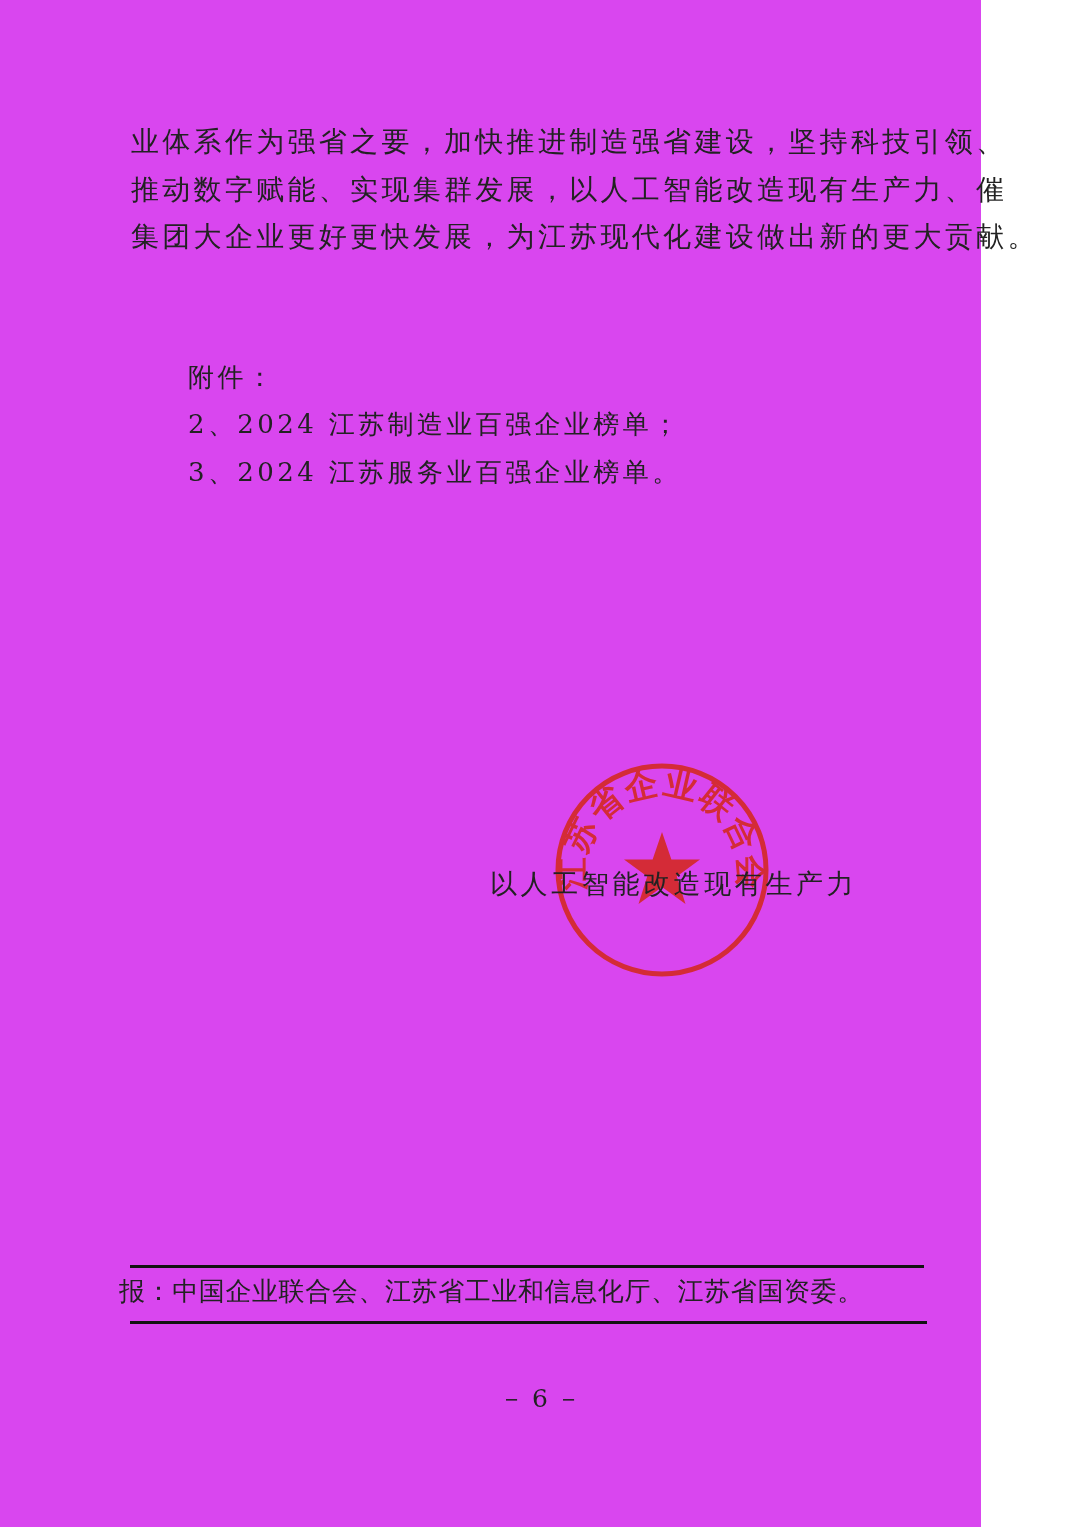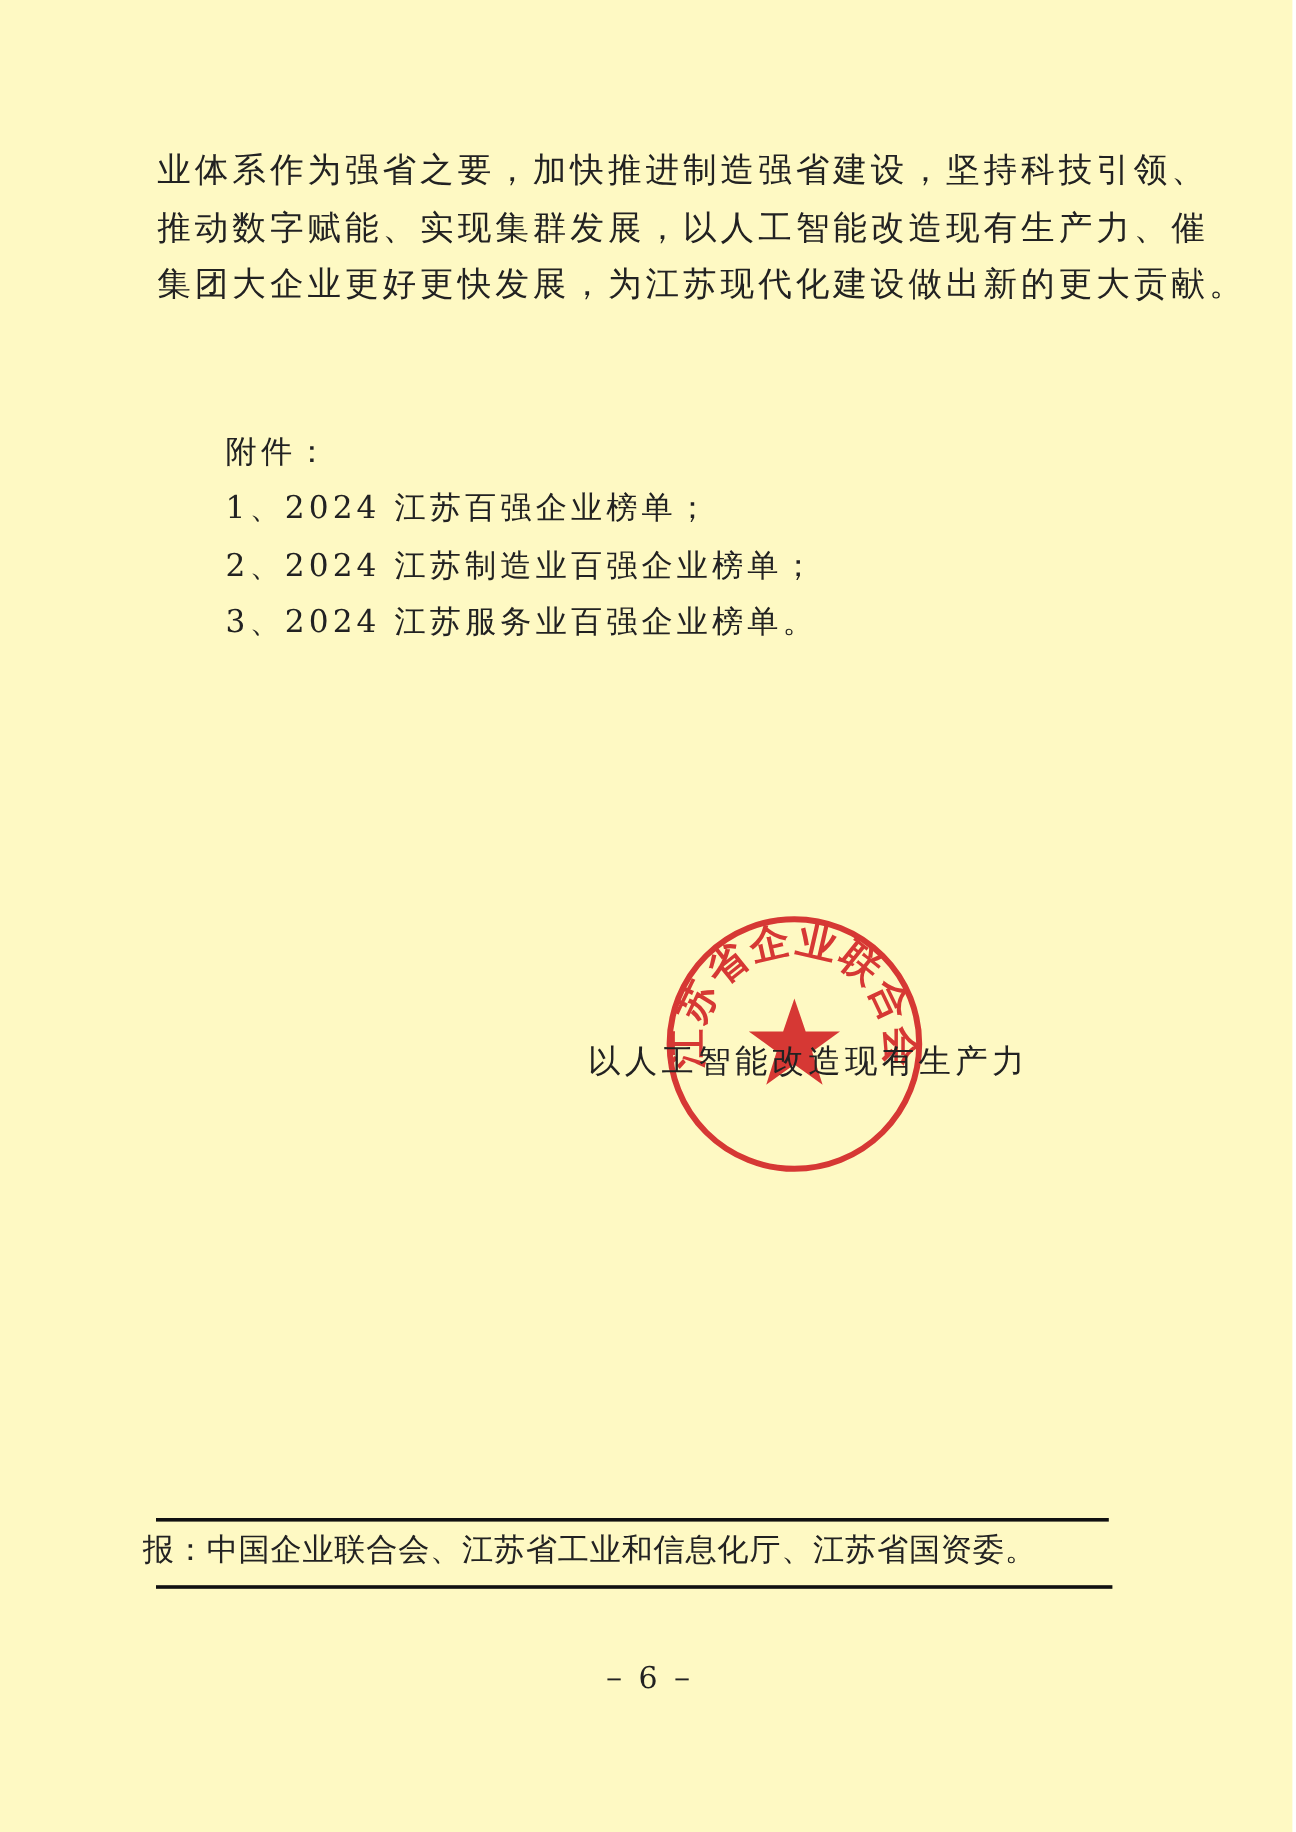--- a/index.html
+++ b/index.html
@@ -1,18 +1,18 @@
 <!DOCTYPE html>
 <html><head>
 <meta charset="utf-8">
 <style>
   html, body { margin: 0; padding: 0; background: #ffffff; }
   body { width: 1080px; height: 1527px; position: relative; overflow: hidden;
          font-family: "DejaVu Serif", "Liberation Serif", serif; color: #1a1a1a; }
-  .page { position: absolute; left: 0; top: 0; width: 1077px; height: 1527px; background: #fef9c3; }
+  .page { position: absolute; left: 0; top: 0; width: 981px; height: 1527px; background: #d946ef; }
   .body-text { position: absolute; left: 131px; top: 118px; width: 822px; }
   .body-line { display: block; font-size: 28px; line-height: 47.5px; height: 47.5px;
                letter-spacing: 3.3px; white-space: nowrap;
                font-family: "DejaVu Sans", "Liberation Sans", sans-serif; font-weight: 400; color: #222; }
   .attach { position: absolute; left: 188px; top: 354px; }
   .attach-line { display: block; font-size: 26px; line-height: 47.3px; height: 47.3px;
                  letter-spacing: 3.4px; white-space: nowrap; color: #222;
                  font-family: "DejaVu Serif", "Liberation Serif", serif; }
   .date { position: absolute; left: 490px; top: 866px; font-size: 27px; letter-spacing: 3.6px;
           white-space: nowrap; color: #222; z-index: 3;
@@ -32,21 +32,20 @@
 <div class="page">
 
   <div class="body-text">
     <span class="body-line">业体系作为强省之要，加快推进制造强省建设，坚持科技引领、</span>
     <span class="body-line">推动数字赋能、实现集群发展，以人工智能改造现有生产力、催</span>
     <span class="body-line">集团大企业更好更快发展，为江苏现代化建设做出新的更大贡献。</span>
   </div>
 
   <div class="attach">
     <span class="attach-line">附件：</span>
-    <span class="attach-line">1、2024 江苏百强企业榜单；</span>
     <span class="attach-line">2、2024 江苏制造业百强企业榜单；</span>
     <span class="attach-line">3、2024 江苏服务业百强企业榜单。</span>
   </div>
 
   <svg class="seal" viewBox="0 0 220 220" xmlns="http://www.w3.org/2000/svg">
     <defs>
       <path id="sealArc" d="M 48 160 A 78 78 0 1 1 172 160"></path>
     </defs>
     <circle cx="110" cy="110" r="104" fill="none" stroke="#d42a2a" stroke-width="5"></circle>
     <text fill="#d42a2a" font-size="33" font-weight="700" font-family="'DejaVu Serif', 'Liberation Serif', serif" letter-spacing="2">

